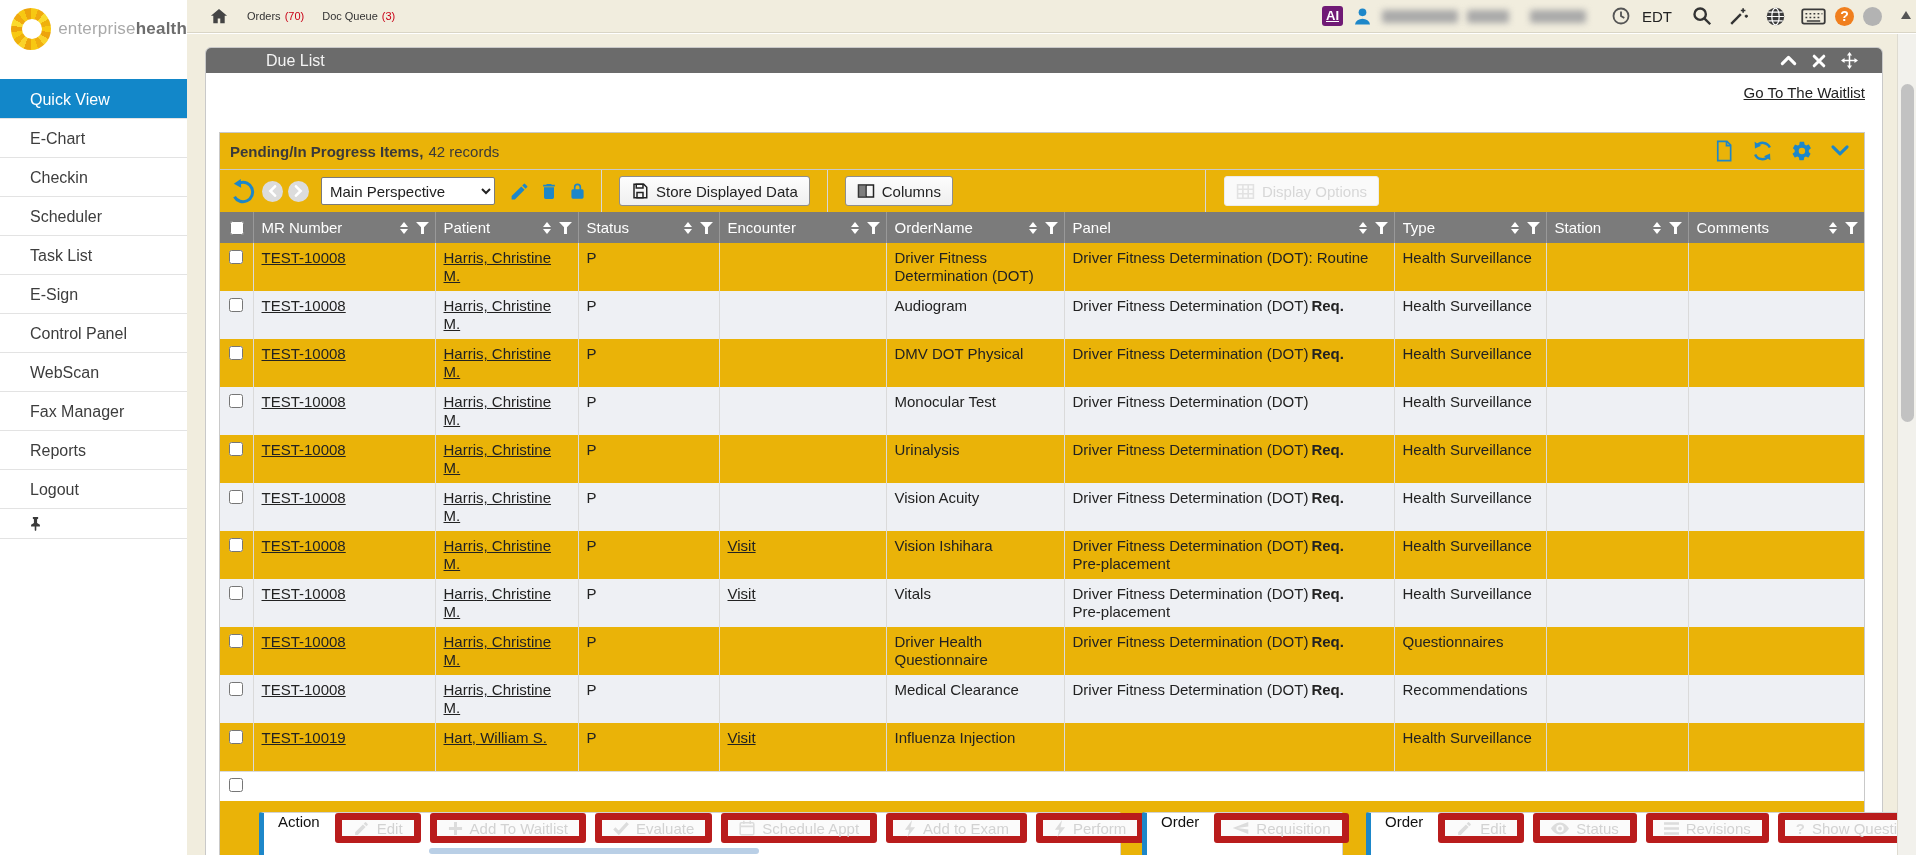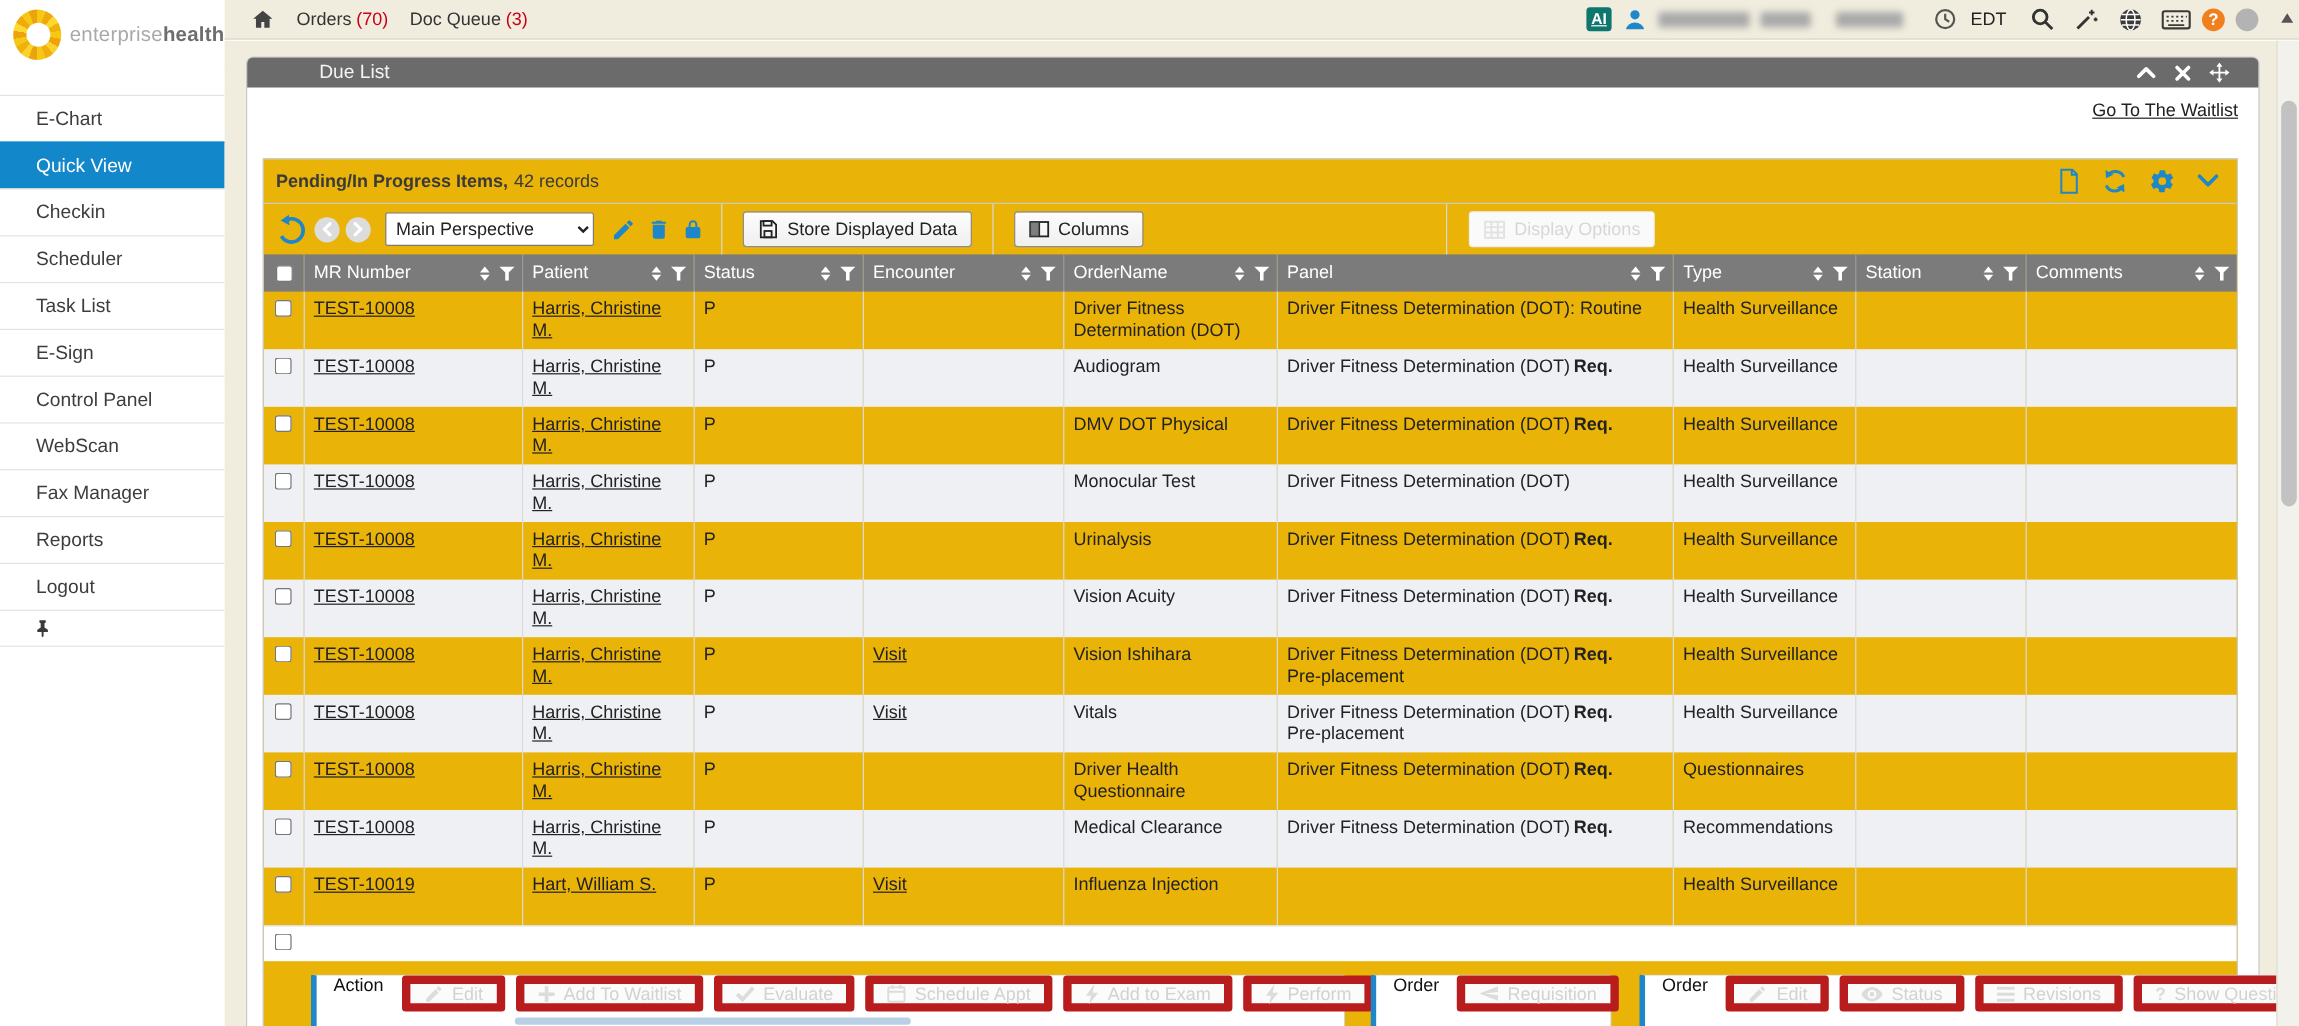--- a/index.html
+++ b/index.html
@@ -14,24 +14,24 @@
               background:conic-gradient(#f7c813 0 20deg,#f0a90f 20deg 40deg,#fada2e 40deg 60deg,#efb10c 60deg 80deg,#f7c813 80deg 100deg,#eda40c 100deg 120deg,#fad22a 120deg 140deg,#f0ae10 140deg 160deg,#f7c813 160deg 180deg,#eda40c 180deg 200deg,#fad22a 200deg 220deg,#efb10c 220deg 240deg,#f7c813 240deg 260deg,#eda40c 260deg 280deg,#fada2e 280deg 300deg,#f0a90f 300deg 320deg,#f7c813 320deg 340deg,#eda40c 340deg 360deg);
               position:relative; }
   .sunburst::after { content:""; position:absolute; left:11px; top:11px; width:20px; height:20px;
                      border-radius:50%; background:#fff; }
   .logo-text { margin-left:7px; font-size:17px; color:#a9a9a9; letter-spacing:.2px; }
   .logo-text b { color:#6d6d6d; }
 
   .topbar { position:absolute; left:187px; top:0; width:1729px; height:33px; background:#f1edde;
             border-bottom:1px solid #d9d5c6; display:flex; align-items:center; z-index:4; }
   .tb-left { display:flex; align-items:center; margin-left:22px; gap:18px; }
-  .tb-item { font-size:15px; color:#333; display:flex; gap:4px; cursor:pointer; }
+  .tb-item { font-size:11px; color:#333; display:flex; gap:4px; cursor:pointer; }
   .count-red { color:#c90016; }
   .tb-right { margin-left:auto; display:flex; align-items:center; margin-right:34px; gap:9px; }
-  .ai-badge { background:#0f766e; color:#fff; font-weight:bold; font-size:13px; border-radius:3px;
+  .ai-badge { background:#701a75; color:#fff; font-weight:bold; font-size:13px; border-radius:3px;
               padding:2px 4px; line-height:1.2;text-decoration:underline; }
   .blur-chip { height:13px; background:#a9a9a9; border-radius:2px; filter:blur(3px); }
   .help-circle { width:19px; height:19px; border-radius:50%; background:#f07f1e; color:#fff;
                  font-weight:bold; font-size:14px; display:flex; align-items:center; justify-content:center; }
   .gray-circle { width:19px; height:19px; border-radius:50%; background:#b3b3b3; }
   .edt { font-size:15px; color:#222; margin-left:2px; }
   .scroll-up { position:absolute; right:5px; top:11px; width:0; height:0;
                border-left:5px solid transparent; border-right:5px solid transparent;
                border-bottom:8px solid #555; }
 
@@ -198,23 +198,23 @@
         </svg>
     </span>
     <span class="help-circle">?</span>
     <span class="gray-circle"></span>
   </div>
   <span class="scroll-up"></span>
 </div>
 
 <div class="sidebar">
   <div class="side-menu" id="side-menu">
+  <div class="side-item active"><span class="side-label">Quick View</span></div>
+
   <div class="side-item"><span class="side-label">E-Chart</span></div>
-
-  <div class="side-item active"><span class="side-label">Quick View</span></div>
 
   <div class="side-item"><span class="side-label">Checkin</span></div>
 
   <div class="side-item"><span class="side-label">Scheduler</span></div>
 
   <div class="side-item"><span class="side-label">Task List</span></div>
 
   <div class="side-item"><span class="side-label">E-Sign</span></div>
 
   <div class="side-item"><span class="side-label">Control Panel</span></div>

